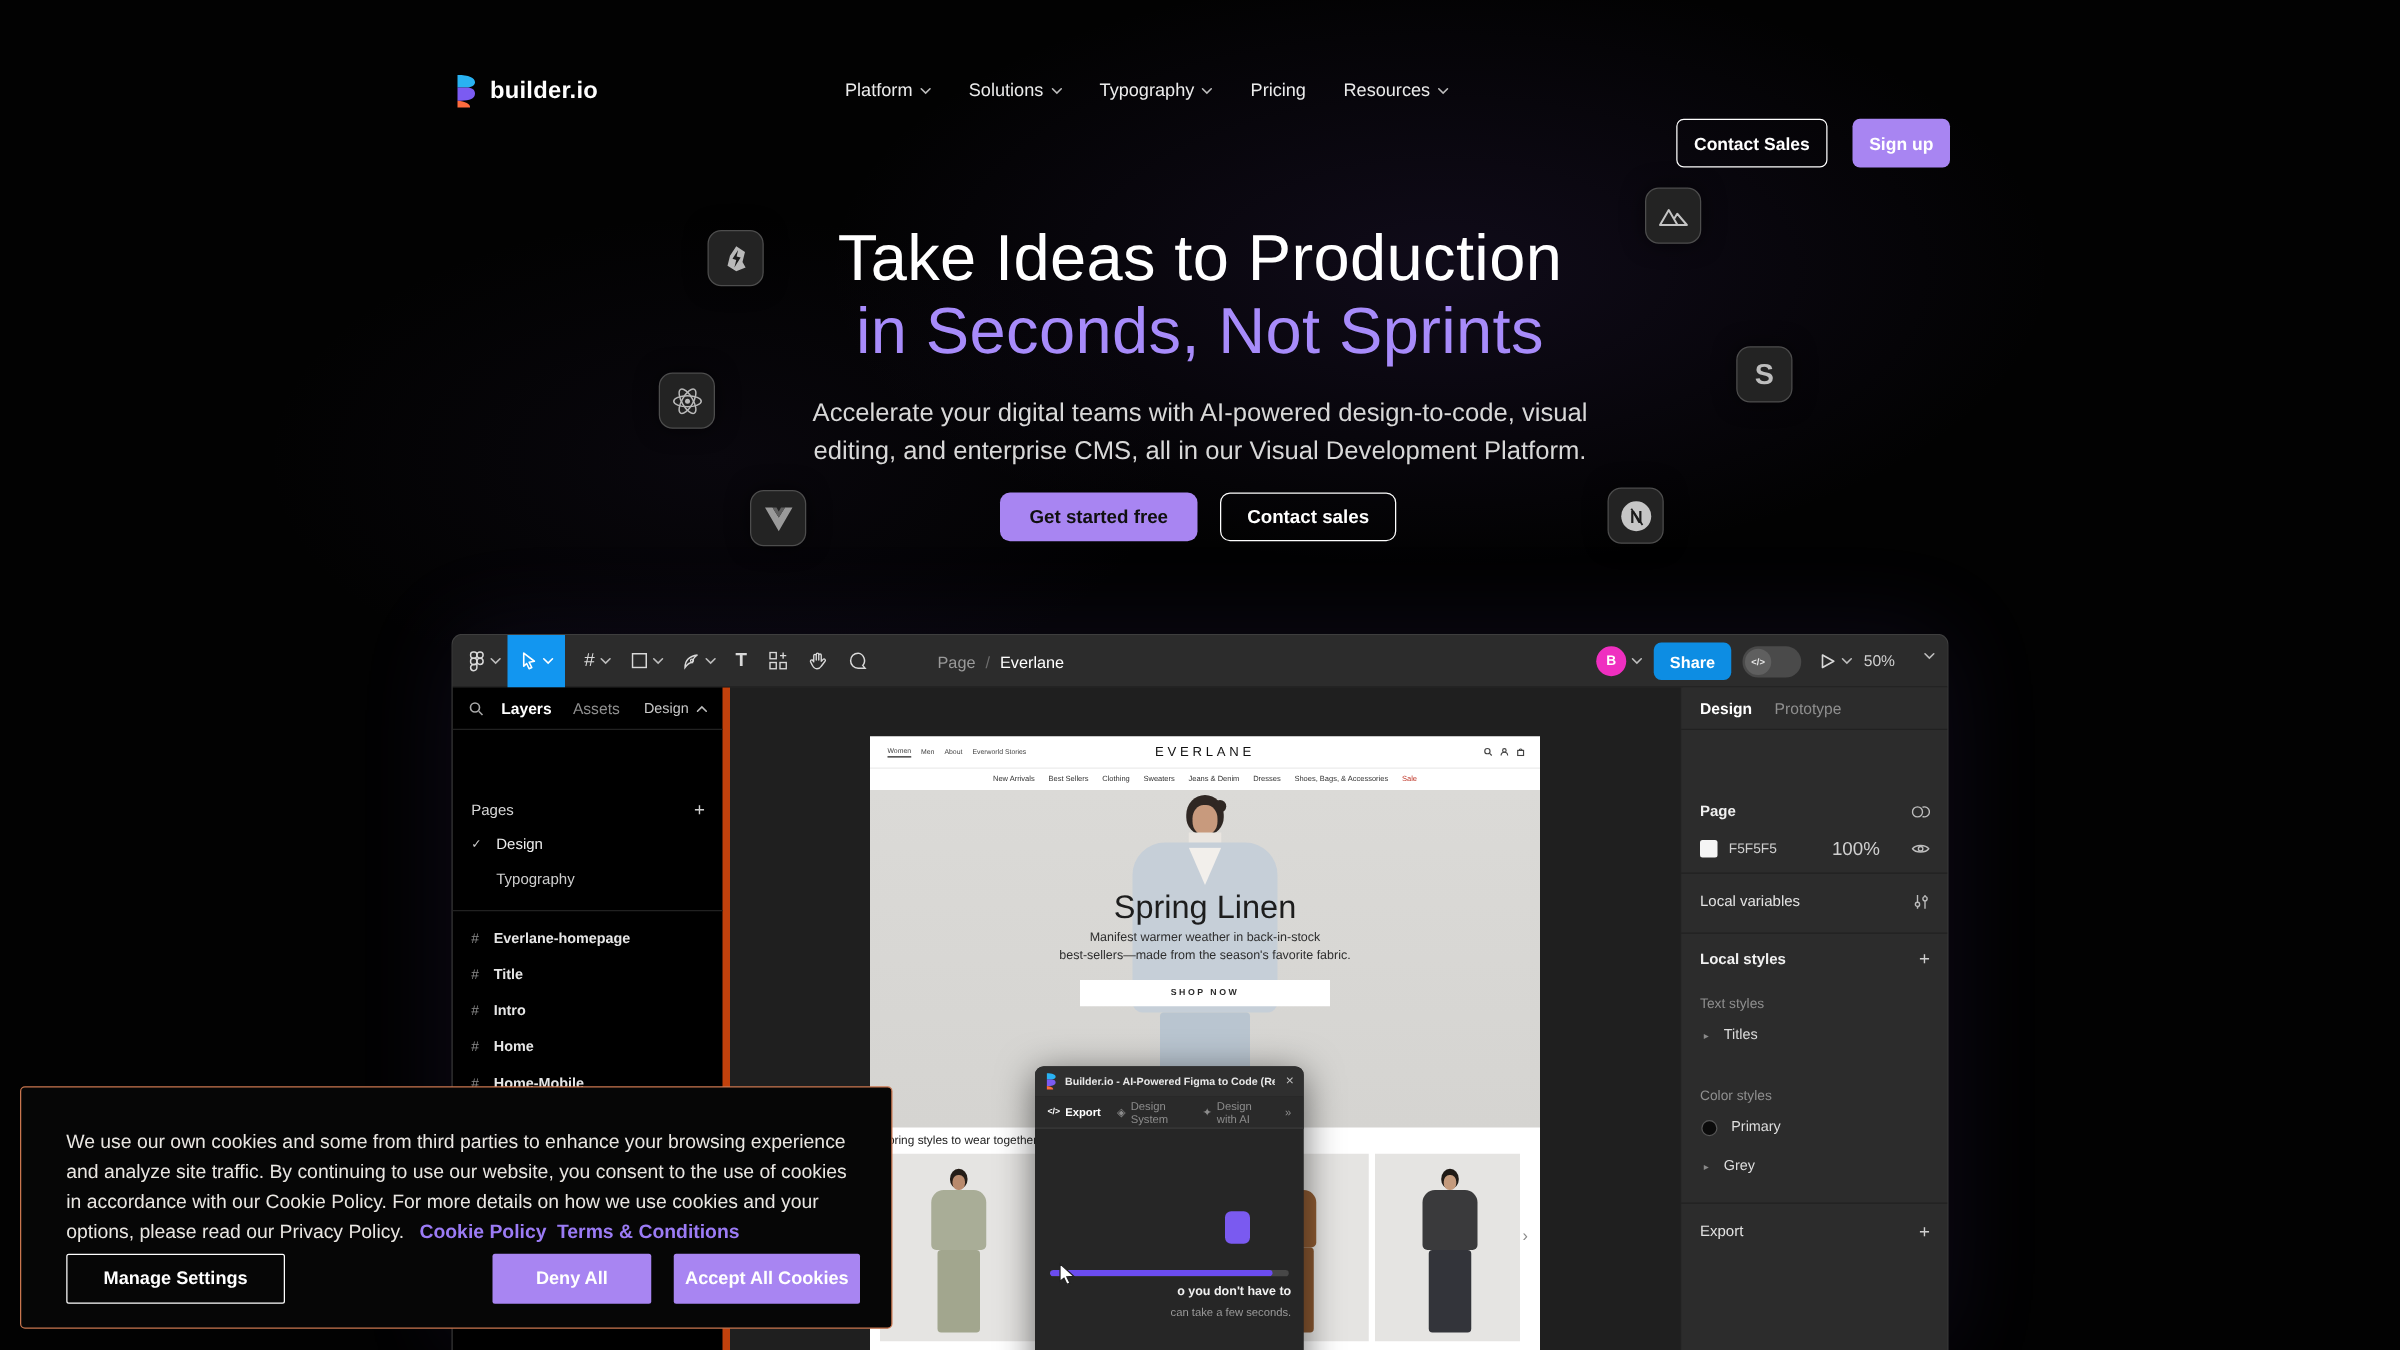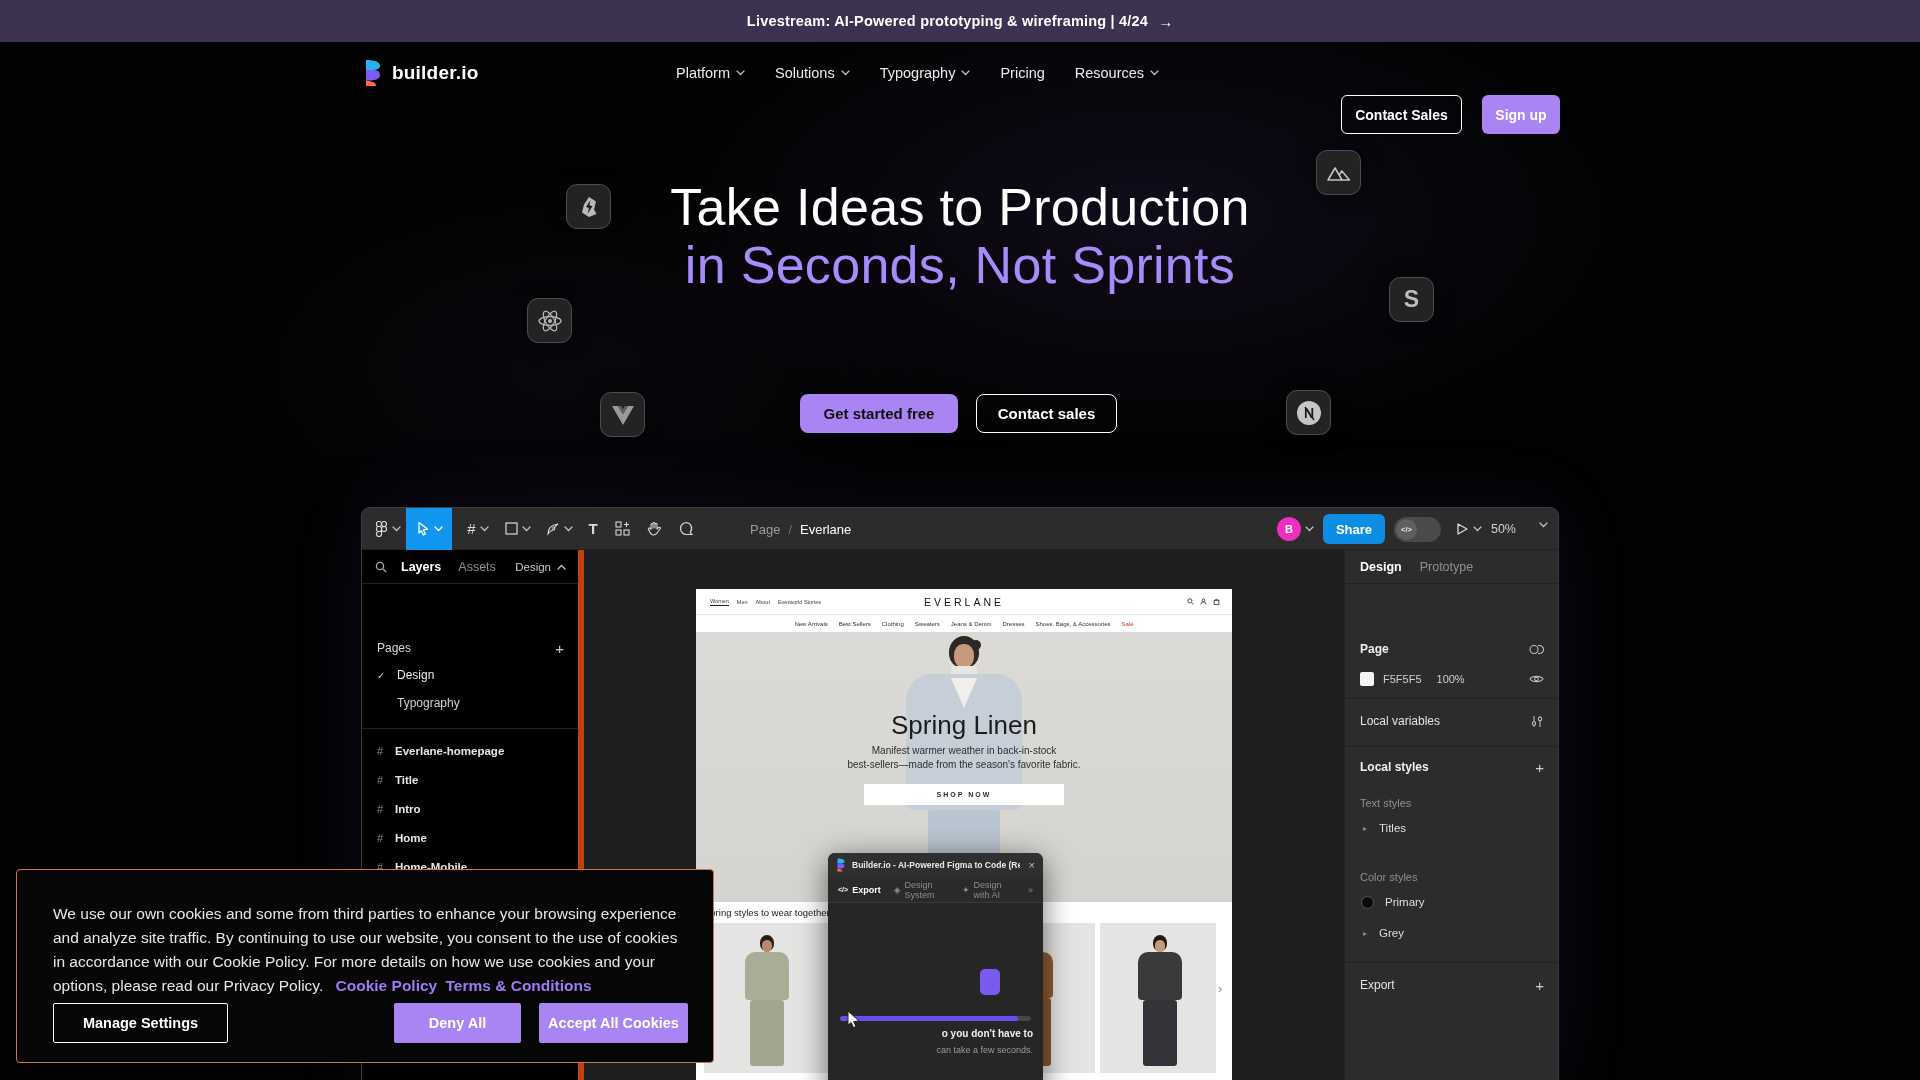--- a/index.html
+++ b/index.html
@@ -134,24 +134,20 @@
         <path d="M3 1 C12 1 17 3 17 7 C17 9.5 13.5 11 10 11 L3 11 Z" fill="#29b2f2"></path>
         <path d="M3 11 L10 11 C15 11 17 13 17 16 C17 20 12 22 3 21.5 Z" fill="#7b5bf2"></path>
         <path d="M3 21.5 C9 22 13.5 24 13 27 L3 27 Z" fill="#fd6b3e"></path>
       </g>
       <g id="chev-down">
           <path d="M1 1 L4.5 4.5 L8 1" stroke="#bdbdbd" stroke-width="1.3" fill="none" stroke-linecap="round"></path>
         </g>
     </defs>
   </svg>
 
-  <div id="banner" class="abs">
-    <span class="txt">Livestream: AI-Powered prototyping &amp; wireframing | 4/24</span>
-    <span class="arr">→</span>
-  </div>
 
   <div id="topnav" class="abs">
     <div class="brand abs flex">
       <svg width="20" height="28" viewBox="0 0 20 28">
           <use href="#builder-mark"></use>
         </svg>
       <span class="brand-name">builder.io</span>
     </div>
     <div id="nav-items" class="abs flex">
       <div class="nav-item flex">
@@ -191,20 +187,24 @@
       </div>
     </div>
     <div id="contact-sales-nav" class="abs">Contact Sales</div>
     <div id="signup-nav" class="abs">Sign up</div>
   </div>
 
   <div id="hero-title" class="abs">
     <div class="l1">Take Ideas to Production</div>
     <div class="l2">in Seconds, Not Sprints</div>
   </div>
+  <div id="hero-sub" class="abs">
+    <div>Accelerate your digital teams with AI-powered design-to-code, visual</div>
+    <div>editing, and enterprise CMS, all in our Visual Development Platform.</div>
+  </div>
   <div id="cta-primary" class="abs">Get started free</div>
   <div id="cta-secondary" class="abs">Contact sales</div>
 
   <div class="ficon abs" style="left:566px; top:184px;">
     <svg width="24" height="24" viewBox="0 0 24 24">
         <path d="M12 2 L19 6.5 L17 14.5 L19.5 19 L12 22 L5 17.5 L7 9.5 Z" fill="#b9b9b9"></path>
         <path d="M13.5 5 L9 12 L12 13 L10.5 19 L15.5 11 L12.3 10.2 Z" fill="#1c1c1c"></path>
       </svg>
   </div>
   <div class="ficon abs" style="left:527px; top:298px;">
@@ -545,21 +545,21 @@
       <div class="abs flex" style="left:0; top:88px; width:100%; height:22px;">
         <span class="prow-label" style="margin-left:15px; font-weight:700; color:#f0f0f0;">Page</span>
         <svg style="margin-left:auto; margin-right:14px;" width="15" height="11" viewBox="0 0 15 11" fill="none" stroke="#bdbdbd" stroke-width="1.1">
             <circle cx="5" cy="5.5" r="4"></circle>
             <path d="M9 1.8 a4 4 0 1 1 0 7.4"></path>
           </svg>
       </div>
       <div class="abs flex" style="left:0; top:118px; width:100%; height:22px;">
         <div style="margin-left:15px; width:14px; height:14px; background:#F5F5F5; border-radius:2px;"></div>
         <span style="margin-left:9px; font-size:11px; color:#cfcfcf;">F5F5F5</span>
-        <span style="margin-left:15px; font-size:11px; color:#cfcfcf;">100%</span>
+        <span style="margin-left:44px; font-size:15px; color:#cfcfcf;">100%</span>
         <svg style="margin-left:auto; margin-right:14px;" width="15" height="10" viewBox="0 0 15 10" fill="none" stroke="#bdbdbd" stroke-width="1.1">
             <path d="M1 5 C3.5 1.5 11.5 1.5 14 5 C11.5 8.5 3.5 8.5 1 5 Z"></path>
             <circle cx="7.5" cy="5" r="1.8"></circle>
           </svg>
       </div>
       <div class="hdiv" style="top:148px;"></div>
       <div class="abs flex" style="left:0; top:158px; width:100%; height:26px;">
         <span class="prow-label" style="margin-left:15px;">Local variables</span>
         <svg style="margin-left:auto; margin-right:15px;" width="12" height="13" viewBox="0 0 12 13" fill="none" stroke="#bdbdbd" stroke-width="1.1">
             <line x1="3" y1="1" x2="3" y2="12"></line>

